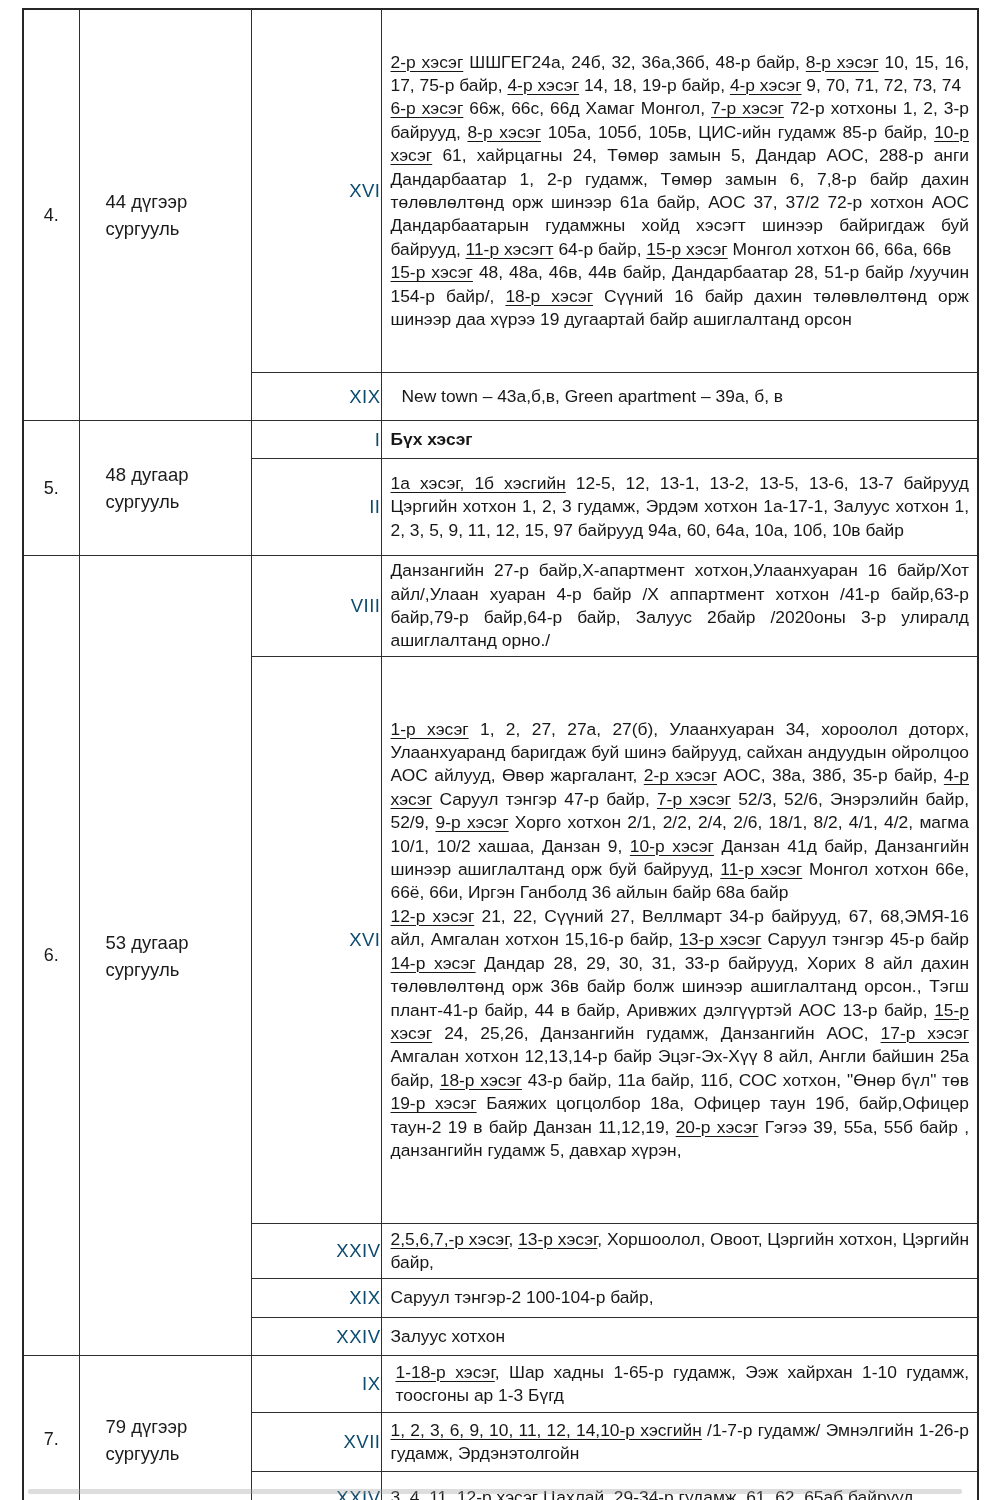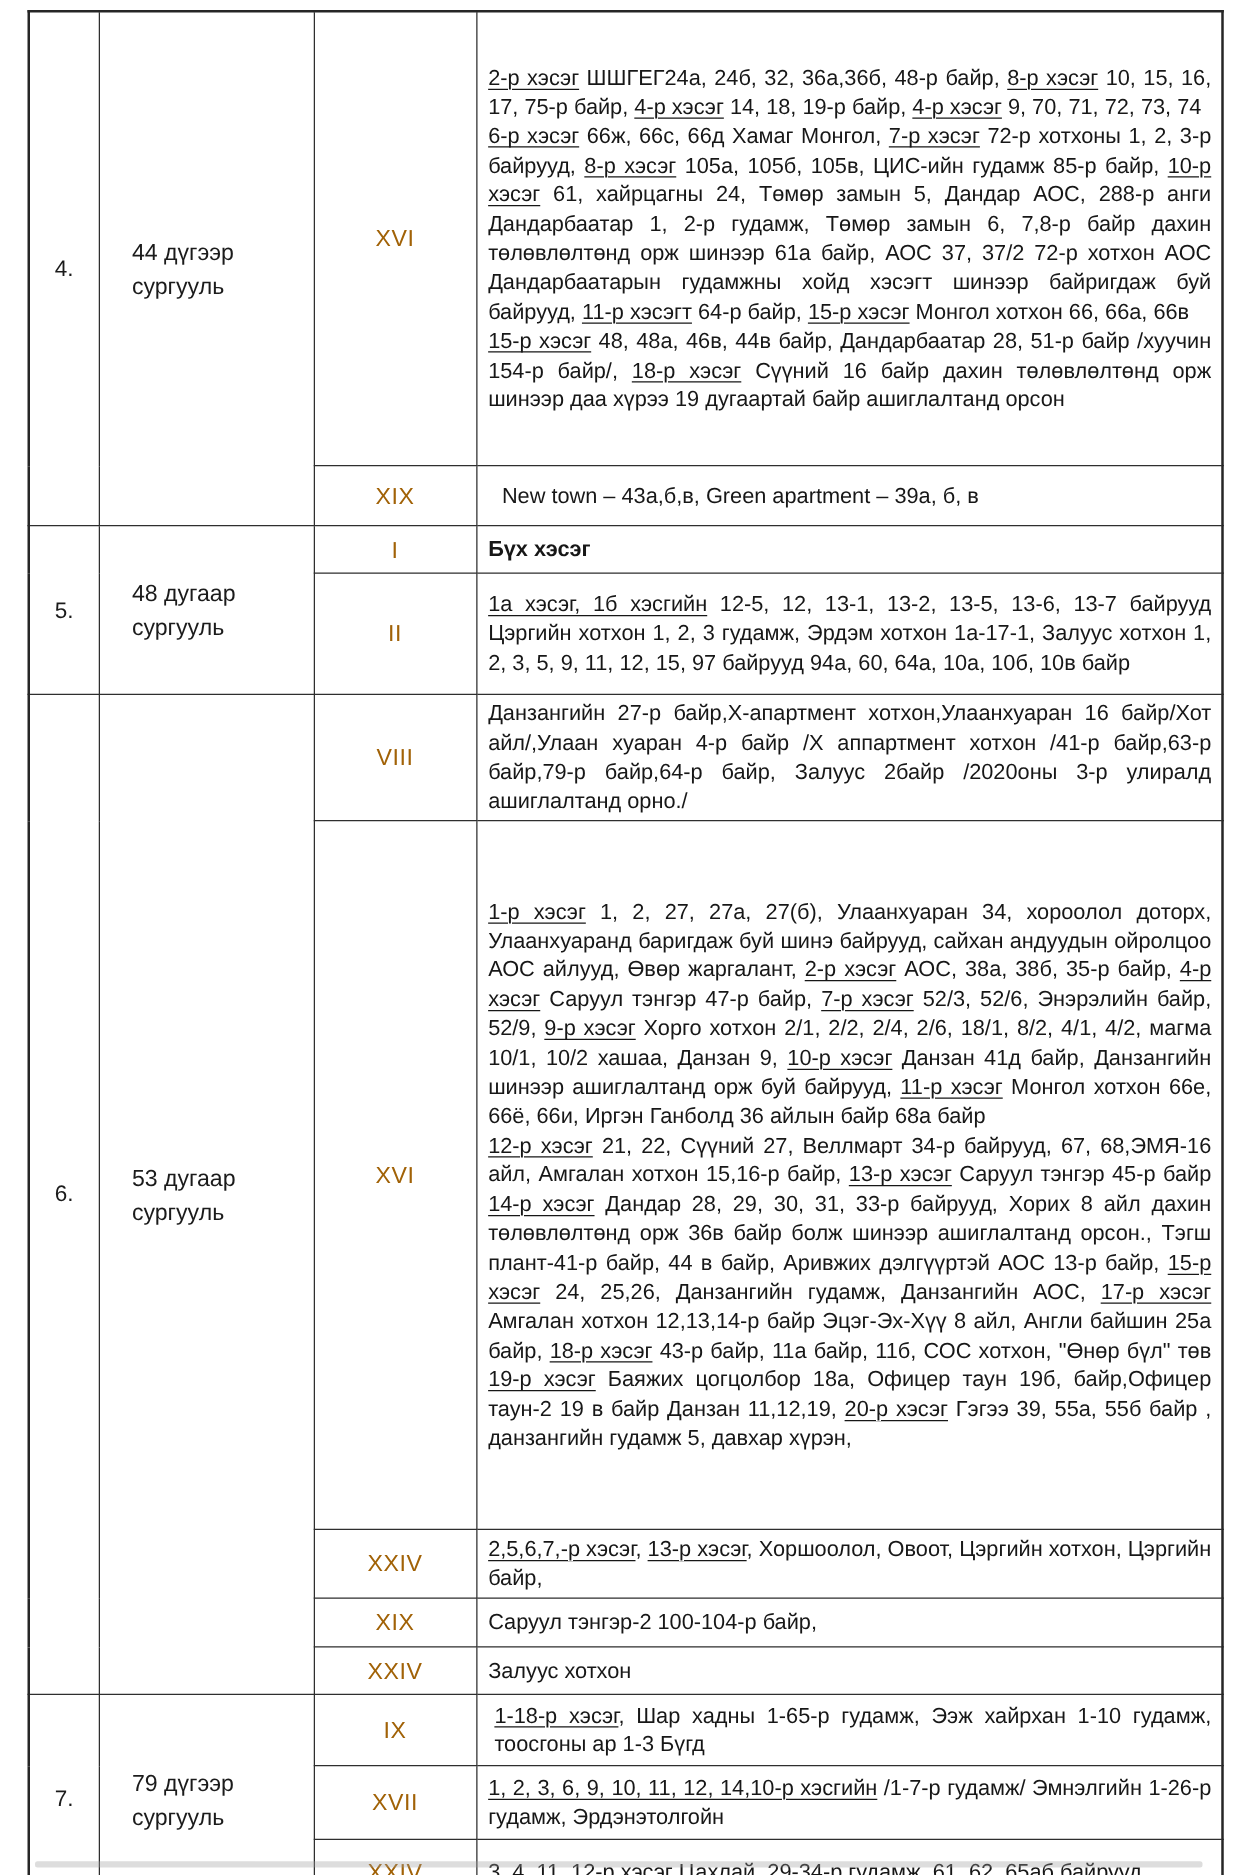--- a/index.html
+++ b/index.html
@@ -25,22 +25,22 @@
   td.num-cell{
     text-align:center;vertical-align:middle;
     font-size:18px;color:#1b1b1b;
   }
   td.school-cell{
     text-align:left;vertical-align:middle;
     font-size:18.5px;line-height:27px;color:#1b1b1b;
     padding:0 26px;
   }
   td.roman-cell{
-    text-align:center;vertical-align:middle;
-    font-size:18.5px;letter-spacing:0.5px;color:#a16207;
+    text-align:right;vertical-align:middle;
+    font-size:18.5px;letter-spacing:0.5px;color:#0c4a6e;
   }
   td.text-cell{
     vertical-align:middle;
     padding:2px 8px 2px 9px;
   }
   .para{
     font-size:17.4px;
     line-height:23.4px;
     color:#171717;
     text-align:justify;

